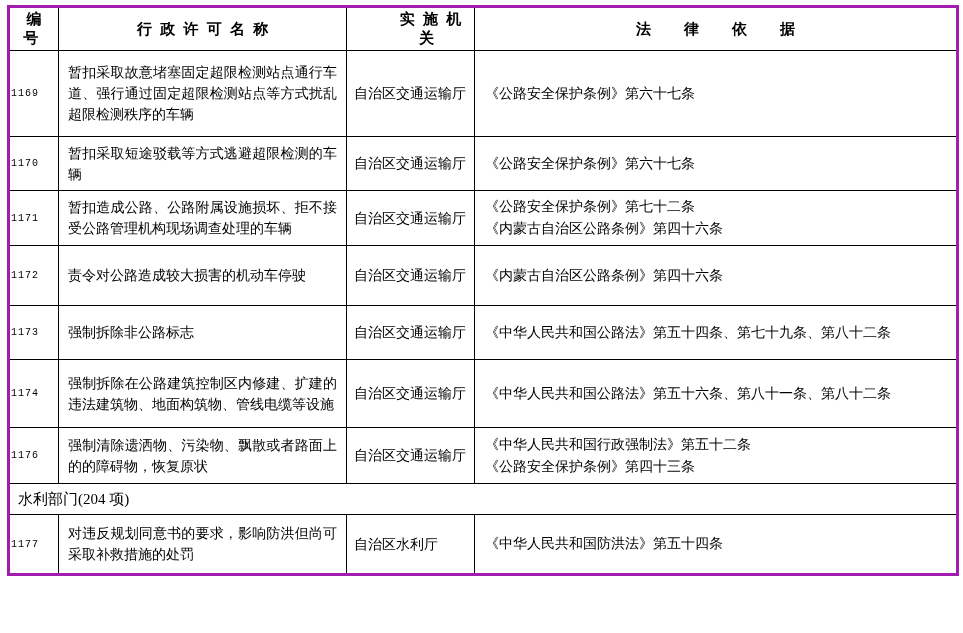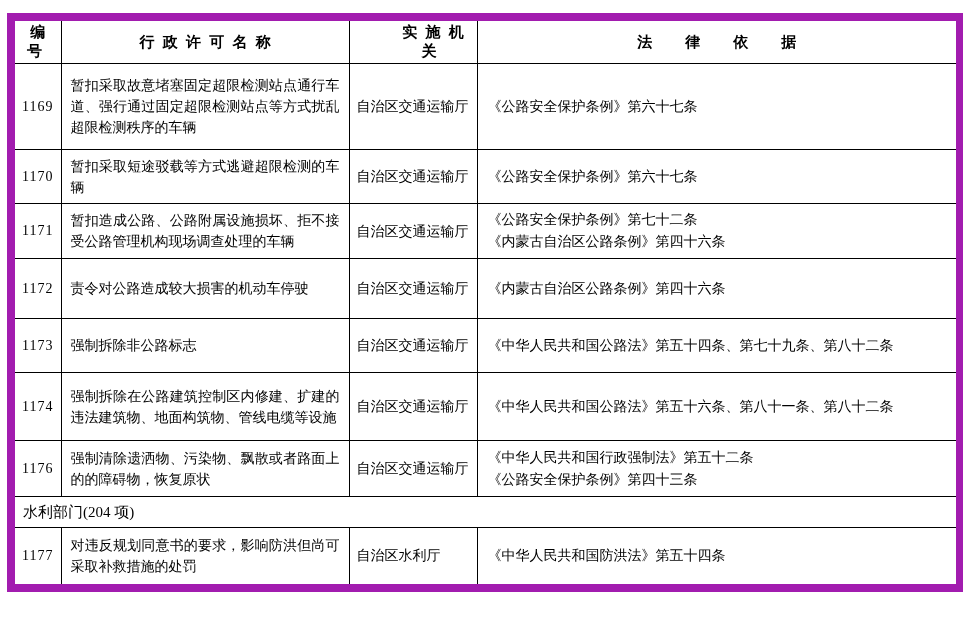--- a/index.html
+++ b/index.html
@@ -12,48 +12,48 @@
   .page {
     position: relative;
     width: 963px;
     height: 633px;
     background: #ffffff;
     overflow: hidden;
   }
   table.license-table {
     position: absolute;
     left: 7px;
-    top: 13px;
+    top: 5px;
     width: 949px;
     border-collapse: collapse;
     table-layout: fixed;
-    border: 8px solid #a21caf;
+    border: 3px solid #a21caf;
     font-size: 14px;
   }
   .license-table th,
   .license-table td {
     border: 1px solid #000000;
     vertical-align: middle;
     overflow: hidden;
   }
   .license-table th {
     font-weight: bold;
     font-size: 15px;
     text-align: center;
     padding: 2px 0;
   }
   th.h-id     { letter-spacing: 0.45em; text-indent: 0.45em; }
   th.h-name   { letter-spacing: 0.55em; text-indent: 0.55em; }
   th.h-agency { letter-spacing: 0.55em; text-indent: 0.55em; padding-left: 40px; }
   th.h-legal  { letter-spacing: 2.2em;  text-indent: 2.2em; }
 
   td.c-id {
-    text-align: center;
-    font-size: 14px;
+    font-size: 10px;
     letter-spacing: 1px;
+    font-family: Liberation Mono, monospace;
   }
   td.c-name {
     padding: 2px 9px;
     text-align: justify;
     line-height: 21px;
   }
   td.c-agency {
     padding: 2px 7px;
     text-align: justify;
     line-height: 21px;

